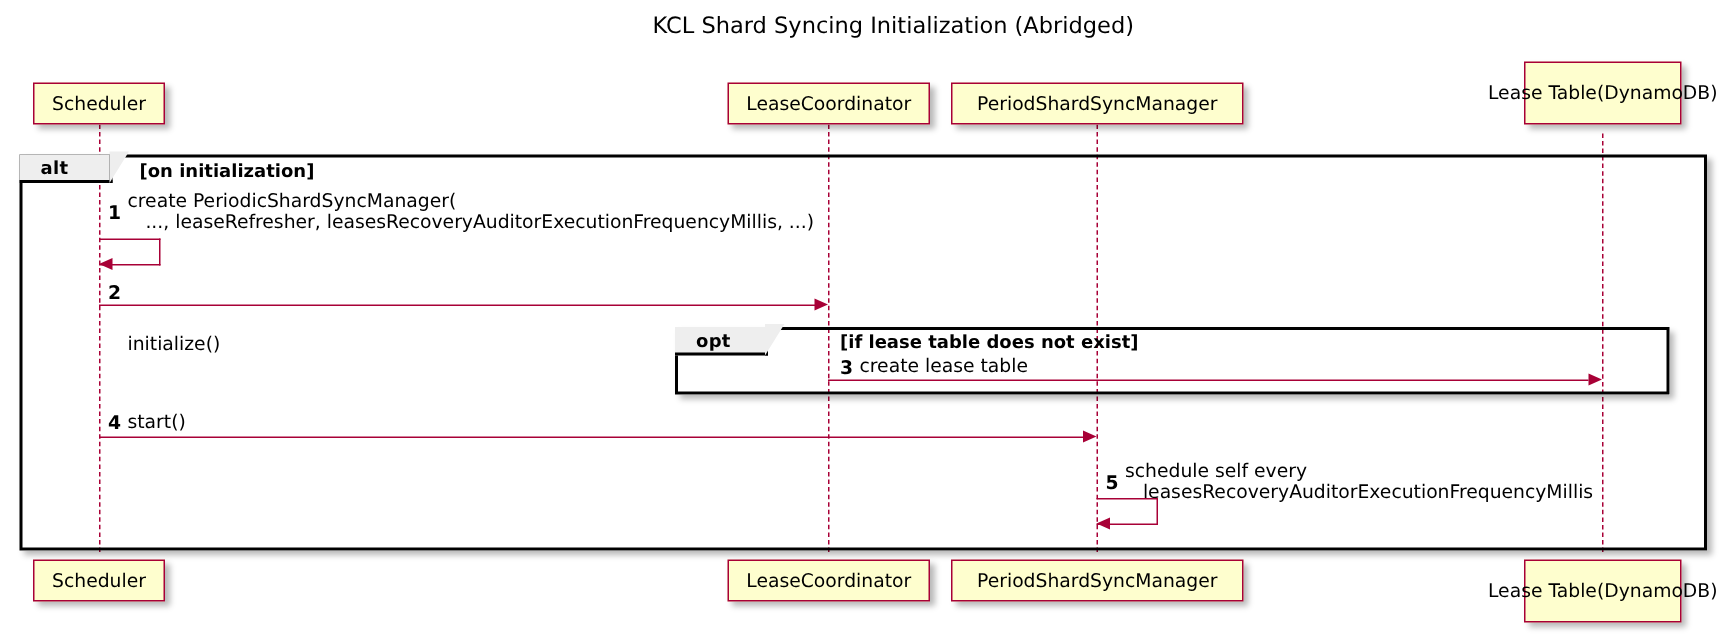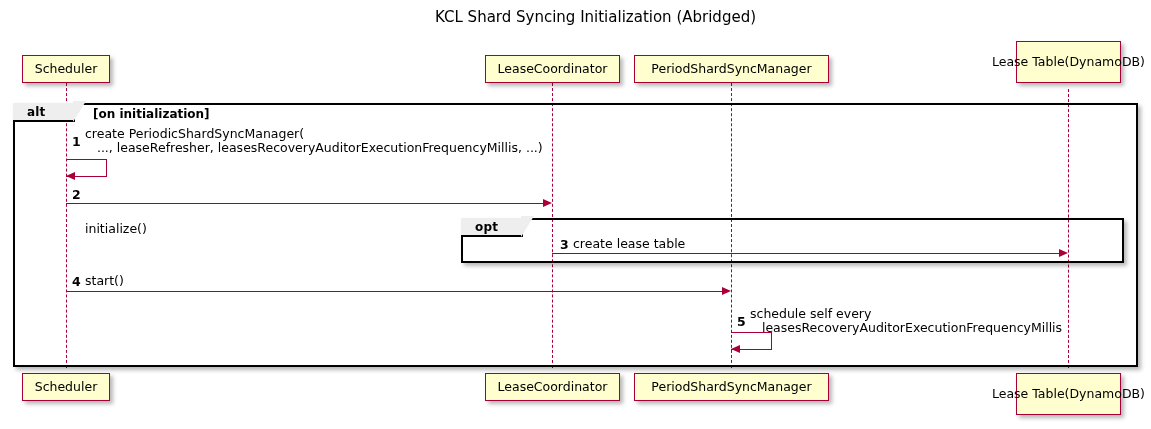--- a/index.html
+++ b/index.html
@@ -159,25 +159,26 @@
   <div class="lifeline" style="left:731px; top:83px; height:285px;"></div>
   <div class="lifeline" style="left:1068px; top:89px; height:279px;"></div>
 
   <div class="fragment" style="left:13px; top:103px; width:1125px; height:264px;">
     <div class="fragment-tab" style="width:62px;">
       <span>alt</span>
     </div>
   </div>
   <div class="fragment-label" style="left:93px; top:107px;">[on initialization]</div>
 
-  <div class="fragment" style="left:461px; top:218px; width:663px; height:45px;padding-left:47px;">
+  <div class="fragment" style="left:450px; top:218px; width:663px; height:45px;padding-left:47px;">
     <div class="fragment-tab" style="width:62px;">
       <span>opt</span>
     </div>
   </div>
+  <div class="fragment-label" style="left:560px; top:221px;">[if lease table does not exist]</div>
 
   <div class="msg-num" style="left:72px; top:134px;">1</div>
   <div class="msg-text" style="left:85px; top:127px;">create PeriodicShardSyncManager(</div>
   <div class="msg-text" style="left:85px; top:141px;">   ..., leaseRefresher, leasesRecoveryAuditorExecutionFrequencyMillis, ...)</div>
   <div class="self-loop" style="left:66px; top:159px; width:41px; height:18px;"></div>
   <div class="msg-arrow-left" style="left:66px; top:172px;"></div>
 
   <div class="msg-num" style="left:72px; top:187px;">2</div>
   <div class="msg-text" style="left:85px; top:187px;margin-top:35px;">initialize()</div>
   <div class="msg-line" style="left:66px; top:203px; width:478px;"></div>

